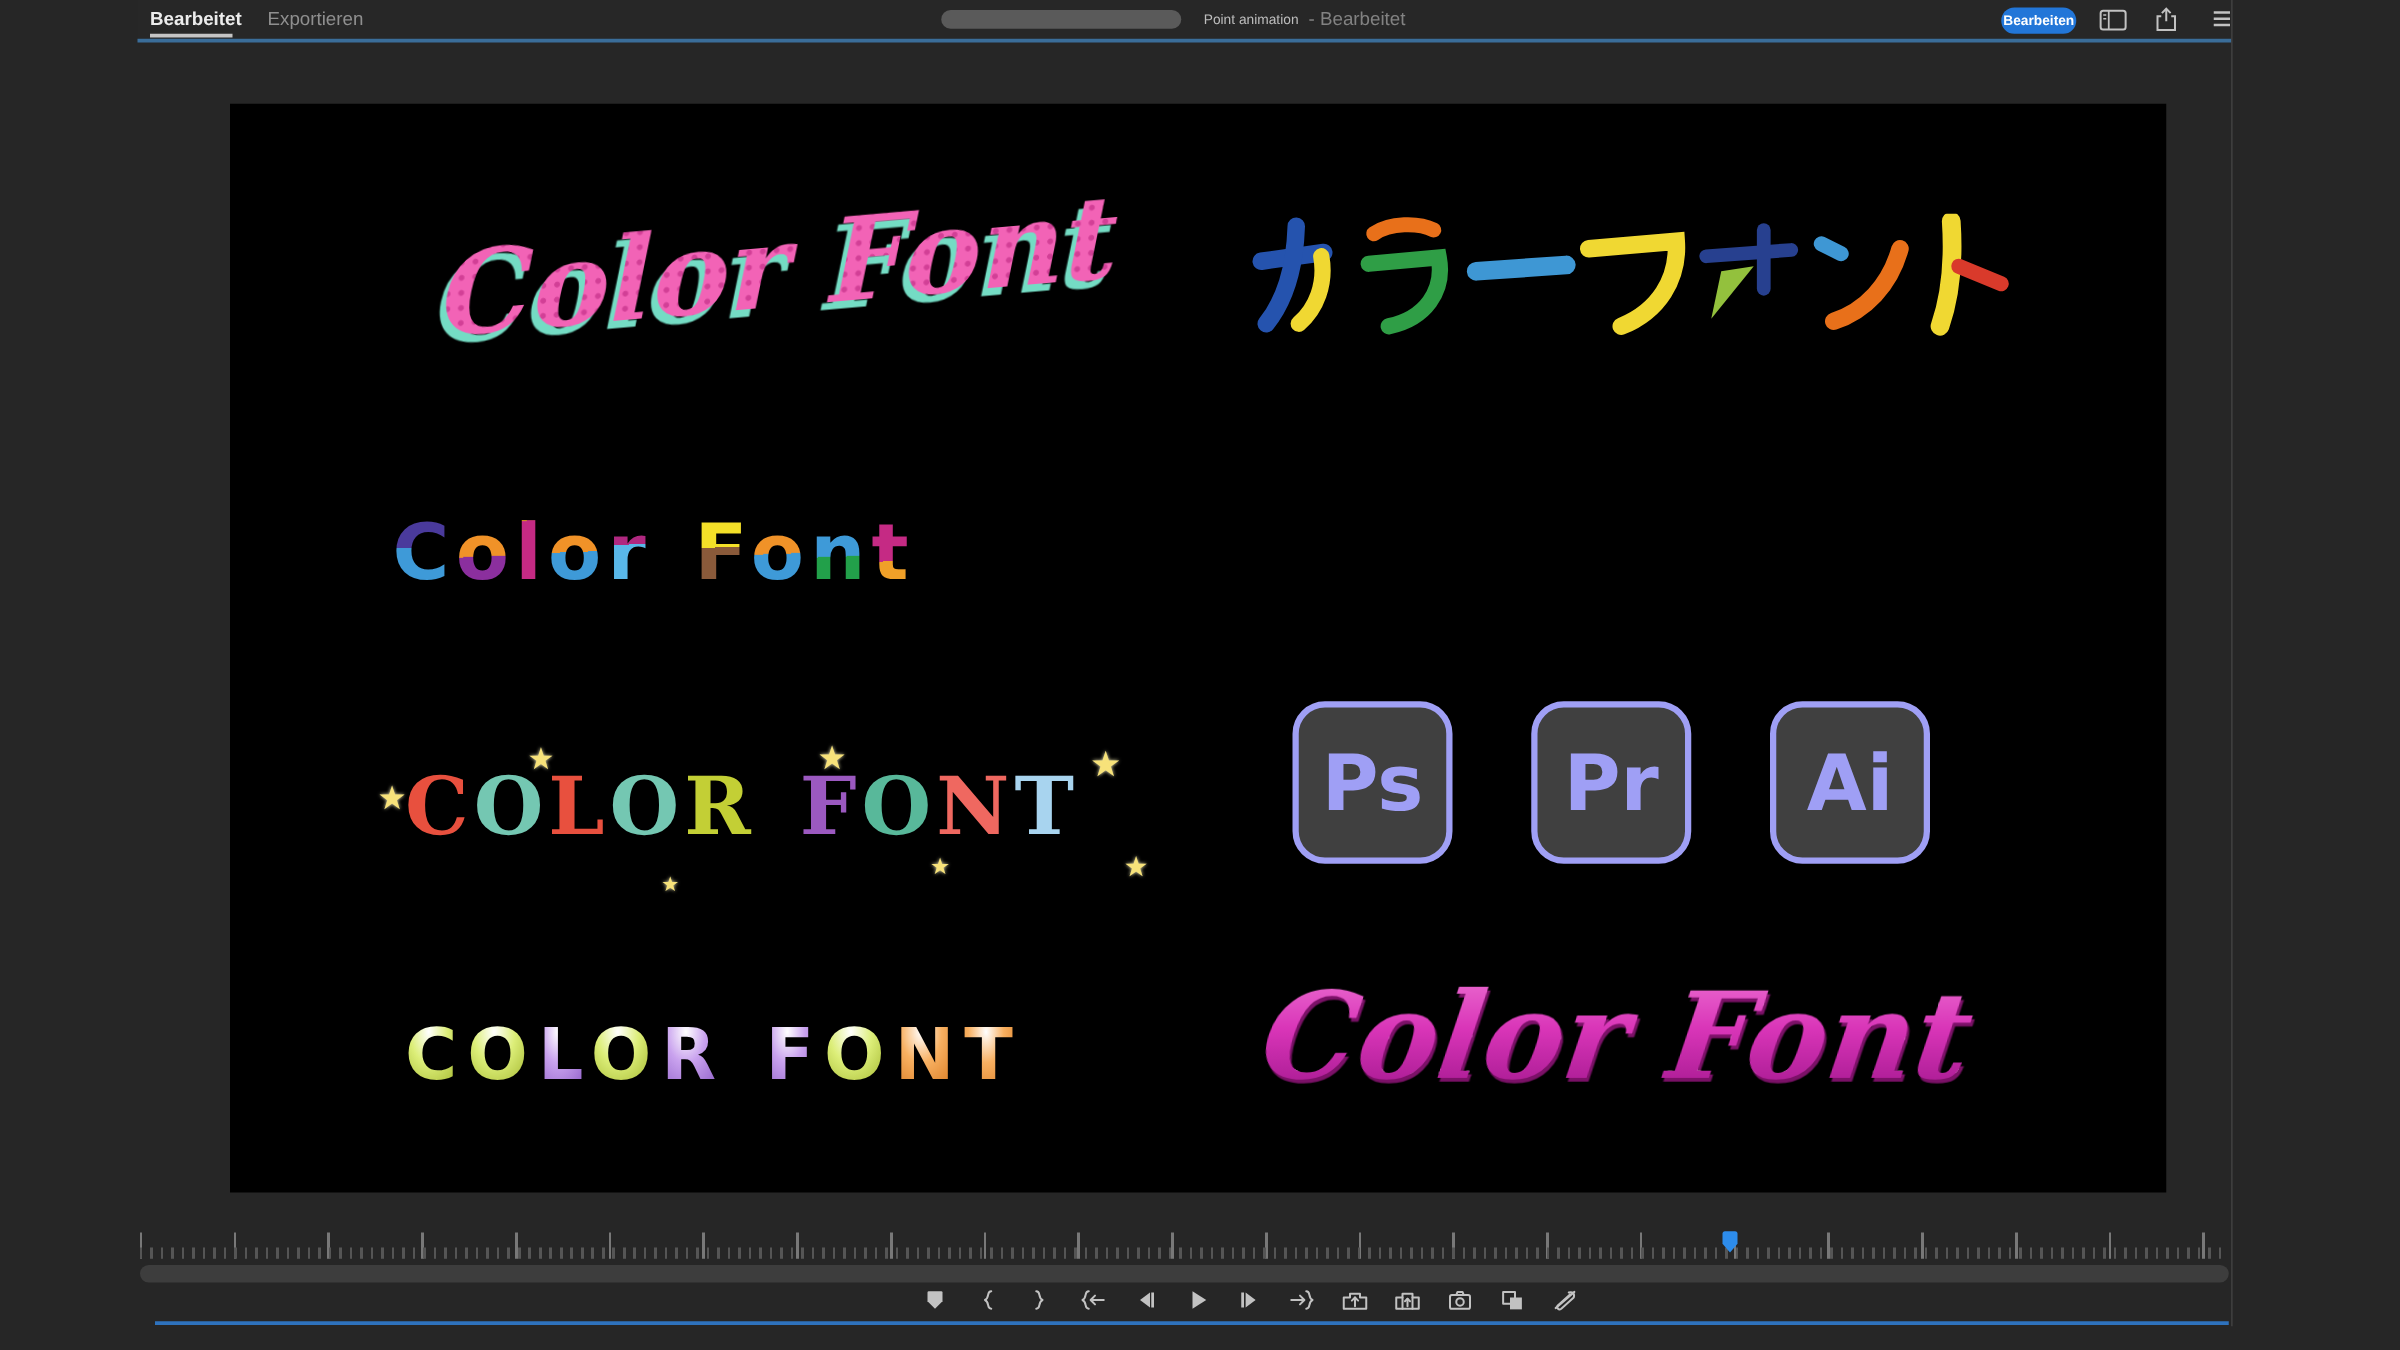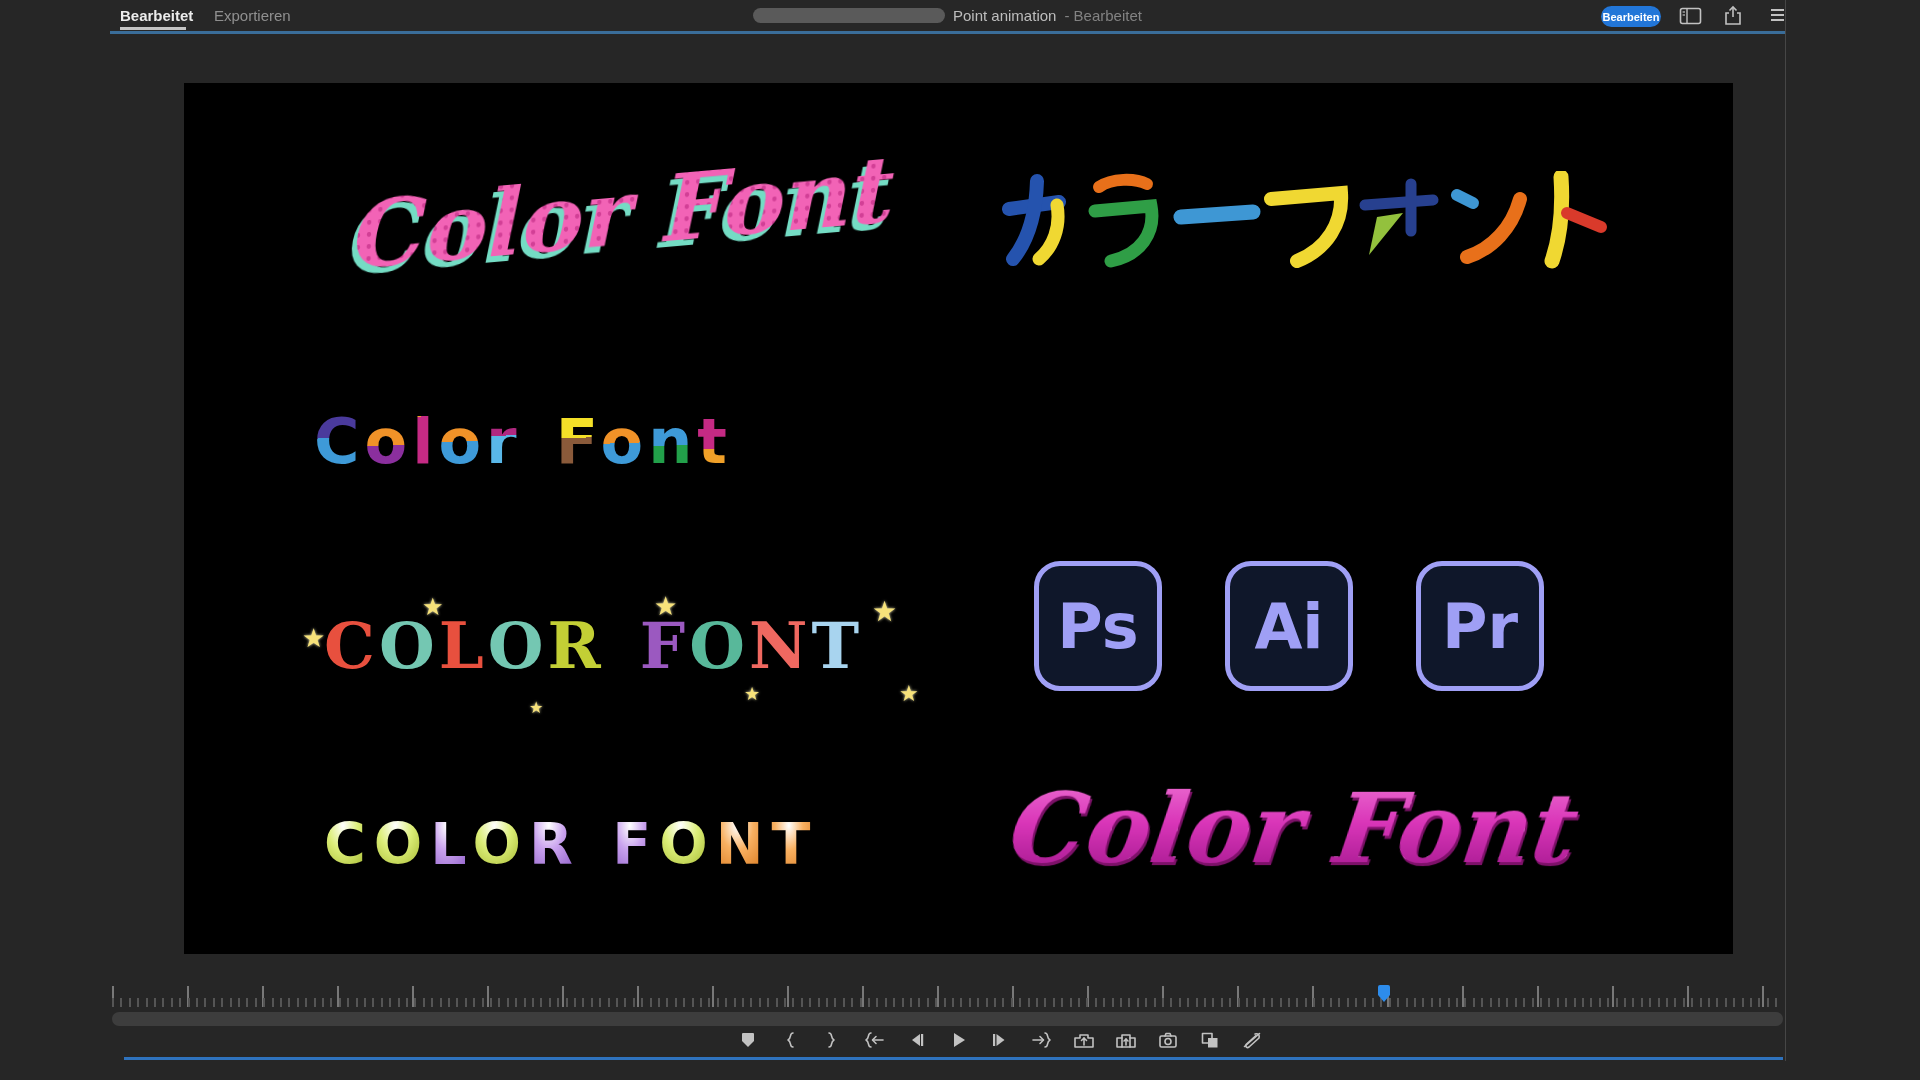--- a/index.html
+++ b/index.html
@@ -8,21 +8,21 @@
 
   
   .topbar{position:absolute;left:110px;top:0;width:1675px;height:31px;background:#272727;}
   .topline{position:absolute;left:110px;top:31px;width:1675px;height:3px;background:#3a6d99;}
   .tab{position:absolute;top:7px;font-size:15px;cursor:default;}
   .tab.active{color:#ececec;font-weight:bold;}
   .tab.inactive{color:#8f8f8f;}
   .tab-underline{position:absolute;left:10px;top:27px;width:66px;height:3px;background:#c4c4c4;z-index:2;}
   .title-group{position:absolute;left:643px;top:7px;display:flex;align-items:center;gap:8px;}
   .blur-pill{width:192px;height:15px;border-radius:8px;background:#5a5a5a;}
-  .doc-title{color:#bdbdbd;font-size:15px;}
+  .doc-title{color:#bdbdbd;font-size:11px;margin-left:10px;}
   .doc-status{color:#828282;font-size:15px;}
   .share-btn{position:absolute;left:1491px;top:6px;width:60px;height:21px;border-radius:11px;
              background:#2276d8;color:#fff;font-size:11px;display:flex;align-items:center;
              justify-content:center;font-weight:bold;}
   .tb-icon{position:absolute;top:7px;}
   .win-right-border{position:absolute;left:1785px;top:0;width:1px;height:1061px;background:#464646;}
 
   
   .canvas{position:absolute;left:184px;top:83px;width:1549px;height:871px;background:#000;}
   .sample{position:absolute;white-space:nowrap;}
@@ -58,21 +58,21 @@
 
   
   .confetti{left:140px;top:525px;font-size:64px;font-weight:bold;letter-spacing:4px;
             font-family:"DejaVu Serif","Liberation Serif",serif;}
   .confetti-letter{color:var(--c1);text-shadow:0 1px 1px rgba(0,0,0,.5);}
   .star{position:absolute;color:#f7e27a;text-shadow:0 0 3px #fff7c0;}
 
   
   .adobe{left:850px;top:478px;display:flex;gap:63px;}
   .adobe-tile{width:128px;height:130px;border-radius:26px;border:5px solid #9f9ff5;
-              background:#0f172a;box-sizing:border-box;display:flex;align-items:center;justify-content:center;
+              background:#404040;box-sizing:border-box;display:flex;align-items:center;justify-content:center;
               color:#9f9ff5;font-size:62px;font-weight:bold;
               font-family:"DejaVu Sans","Liberation Sans",sans-serif;}
 
   
   .balloon{left:140px;top:728px;font-size:57px;font-weight:bold;letter-spacing:8px;
            font-family:"DejaVu Sans","Liberation Sans",sans-serif;}
   .balloon-letter{background:radial-gradient(ellipse at 38% 22%,#ffffff 0%,var(--c1) 34%,var(--c2) 80%,#1a1a1a 104%);
                   -webkit-background-clip:text;background-clip:text;color:transparent;
                   filter:drop-shadow(1px 2px 2px rgba(0,0,0,.9));}
 
@@ -197,22 +197,22 @@
     <span class="star" style="left:118px;top:540px;font-size:26px">★</span>
     <span class="star" style="left:238px;top:510px;font-size:24px">★</span>
     <span class="star" style="left:470px;top:508px;font-size:26px">★</span>
     <span class="star" style="left:688px;top:512px;font-size:28px">★</span>
     <span class="star" style="left:560px;top:600px;font-size:18px">★</span>
     <span class="star" style="left:345px;top:615px;font-size:16px">★</span>
     <span class="star" style="left:715px;top:598px;font-size:22px">★</span>
 
     <div class="sample adobe">
       <div class="adobe-tile">Ps</div>
+      <div class="adobe-tile">Pr</div>
       <div class="adobe-tile">Ai</div>
-      <div class="adobe-tile">Pr</div>
     </div>
 
     <div class="sample balloon"><span class="balloon-letter" style="--c1: #dcee78; --c2: #9fb32a;">C</span><span class="balloon-letter" style="--c1: #dcee78; --c2: #9fb32a;">O</span><span class="balloon-letter" style="--c1: #c9a2ee; --c2: #9060c8;">L</span><span class="balloon-letter" style="--c1: #dcee78; --c2: #9fb32a;">O</span><span class="balloon-letter" style="--c1: #c9a2ee; --c2: #9060c8;">R</span><span class="sp"> </span><span class="balloon-letter" style="--c1: #c9a2ee; --c2: #9060c8;">F</span><span class="balloon-letter" style="--c1: #dcee78; --c2: #9fb32a;">O</span><span class="balloon-letter" style="--c1: #f8b061; --c2: #d8791f;">N</span><span class="balloon-letter" style="--c1: #f8b061; --c2: #d8791f;">T</span></div>
 
     <div class="sample script-magenta">
       <span>Color Font</span>
     </div>
   </div>
 
   <div class="ruler">

